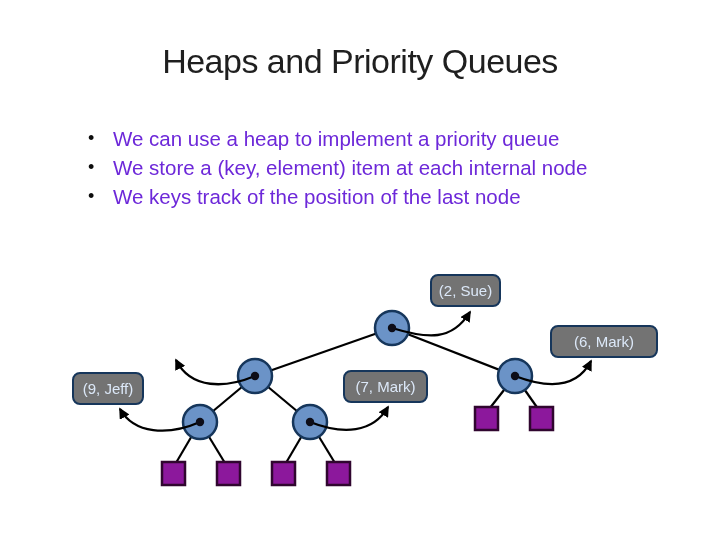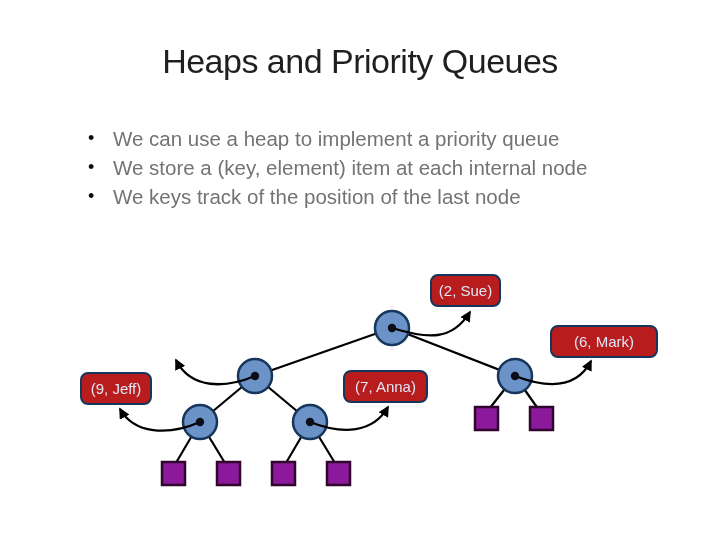--- a/index.html
+++ b/index.html
@@ -28,21 +28,21 @@
     left: 86px;
     top: 124px;
     list-style: none;
     width: 620px;
   }
   .bullets li {
     position: relative;
     padding-left: 27px;
     font-size: 20.5px;
     line-height: 29px;
-    color: #737373;
+    color: #6d28d9;
     white-space: nowrap;
   }
   .bullets li::before {
     content: "\2022";
     position: absolute;
     left: 2px;
     top: 0;
     font-size: 18px;
     color: #0d0d0d;
   }
@@ -51,32 +51,32 @@
     left: 0;
     top: 0;
     width: 720px;
     height: 540px;
   }
   .callout {
     position: absolute;
     display: flex;
     align-items: center;
     justify-content: center;
-    background: #b91c1c;
+    background: #737373;
     border: 2.5px solid #16365b;
     border-radius: 8px;
     color: #dce8f8;
     font-size: 15px;
     white-space: nowrap;
     text-align: right;
   }
   .callout-sue   { left: 430px; top: 274px; width: 71px; height: 33px; }
   .callout-pat   { left: 137px; top: 323px; width: 71px; height: 33px; }
   .callout-mark  { left: 550px; top: 325px; width: 108px; height: 33px; }
-  .callout-jeff  { left: 80px;  top: 372px; width: 72px; height: 33px; }
+  .callout-jeff  { left: 72px;  top: 372px; width: 72px; height: 33px; }
   .callout-anna  { left: 343px; top: 370px; width: 85px; height: 33px; }
 </style>
 </head>
 <body>
 
 <div class="slide">
 
   <h1 class="title">Heaps and Priority Queues</h1>
 
   <ul class="bullets">
@@ -142,16 +142,16 @@
   <div class="callout callout-sue">
     <span>(2, Sue)</span>
   </div>
   <div class="callout callout-mark">
     <span>(6, Mark)</span>
   </div>
   <div class="callout callout-jeff">
     <span>(9, Jeff)</span>
   </div>
   <div class="callout callout-anna">
-    <span>(7, Anna)</span>
+    <span>(7, Mark)</span>
   </div>
 
 </div>
 
 </body></html>

